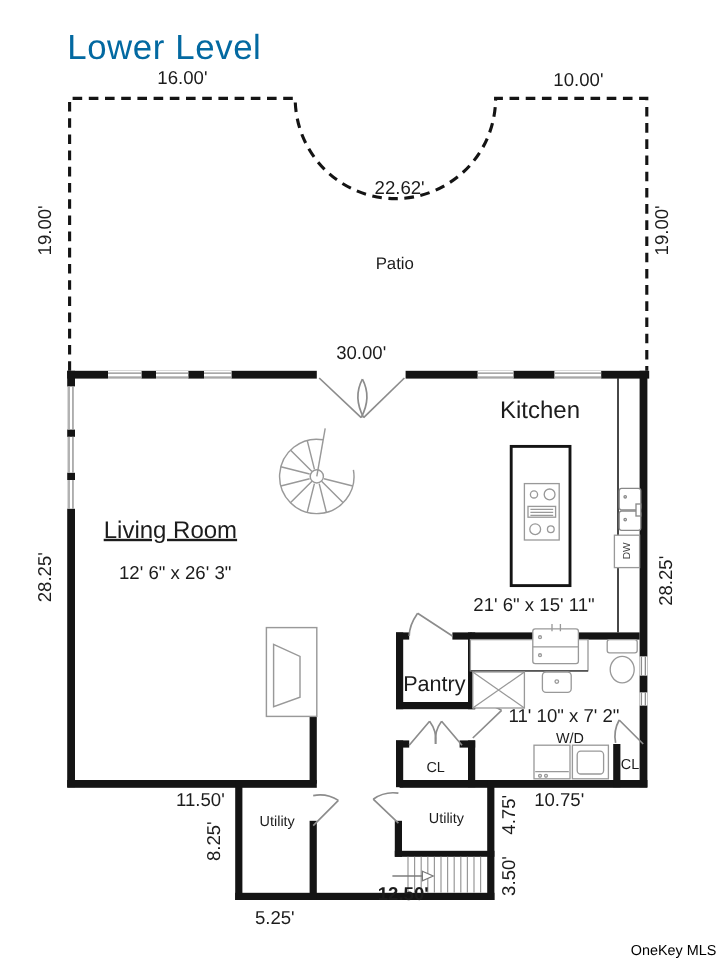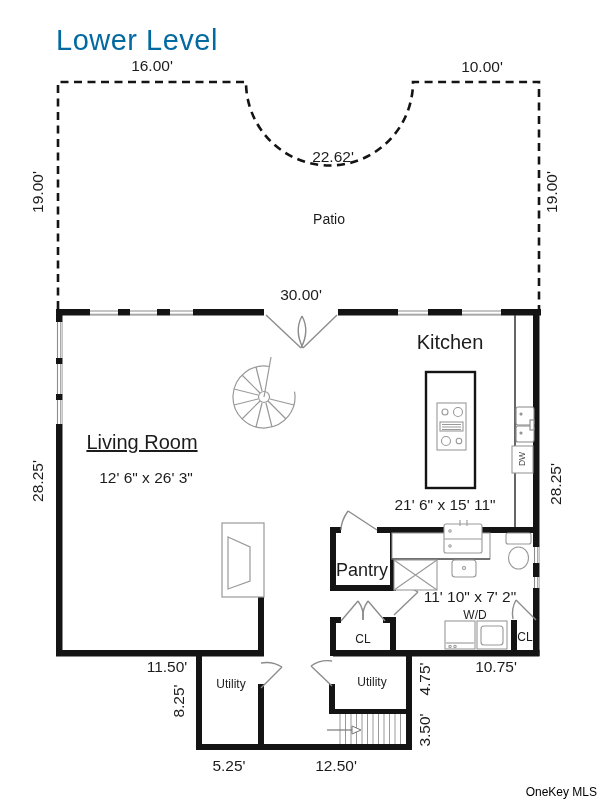--- a/index.html
+++ b/index.html
@@ -238,18 +238,18 @@
 <div class="lbl dim" style="left:482px;top:67px;">10.00'</div>
 <div class="lbl dim" style="left:333px;top:157px;">22.62'</div>
 <div class="lbl v dim" style="left:38px;top:192px;">19.00'</div>
 <div class="lbl v dim" style="left:552px;top:192px;">19.00'</div>
 <div class="lbl dim" style="left:301px;top:295px;">30.00'</div>
 <div class="lbl v dim" style="left:38px;top:481px;">28.25'</div>
 <div class="lbl v dim" style="left:556px;top:484px;">28.25'</div>
 <div class="lbl dim" style="left:139px;top:667px;margin-left:28px;">11.50'</div>
 <div class="lbl v dim" style="left:179px;top:701px;">8.25'</div>
 <div class="lbl dim" style="left:229px;top:766px;">5.25'</div>
-<div class="lbl dim" style="left:336px;top:766px;">12.50'</div>
+<div class="lbl dim" style="left:336px;top:746px;font-weight:bold;">12.50'</div>
 <div class="lbl v dim" style="left:425px;top:679px;">4.75'</div>
 <div class="lbl v dim" style="left:425px;top:730px;">3.50'</div>
-<div class="lbl dim" style="left:496px;top:667px;text-align:center;">10.75'</div>
+<div class="lbl dim" style="left:466px;top:667px;text-align:center;">10.75'</div>
 
 </div>
 
 </body></html>

